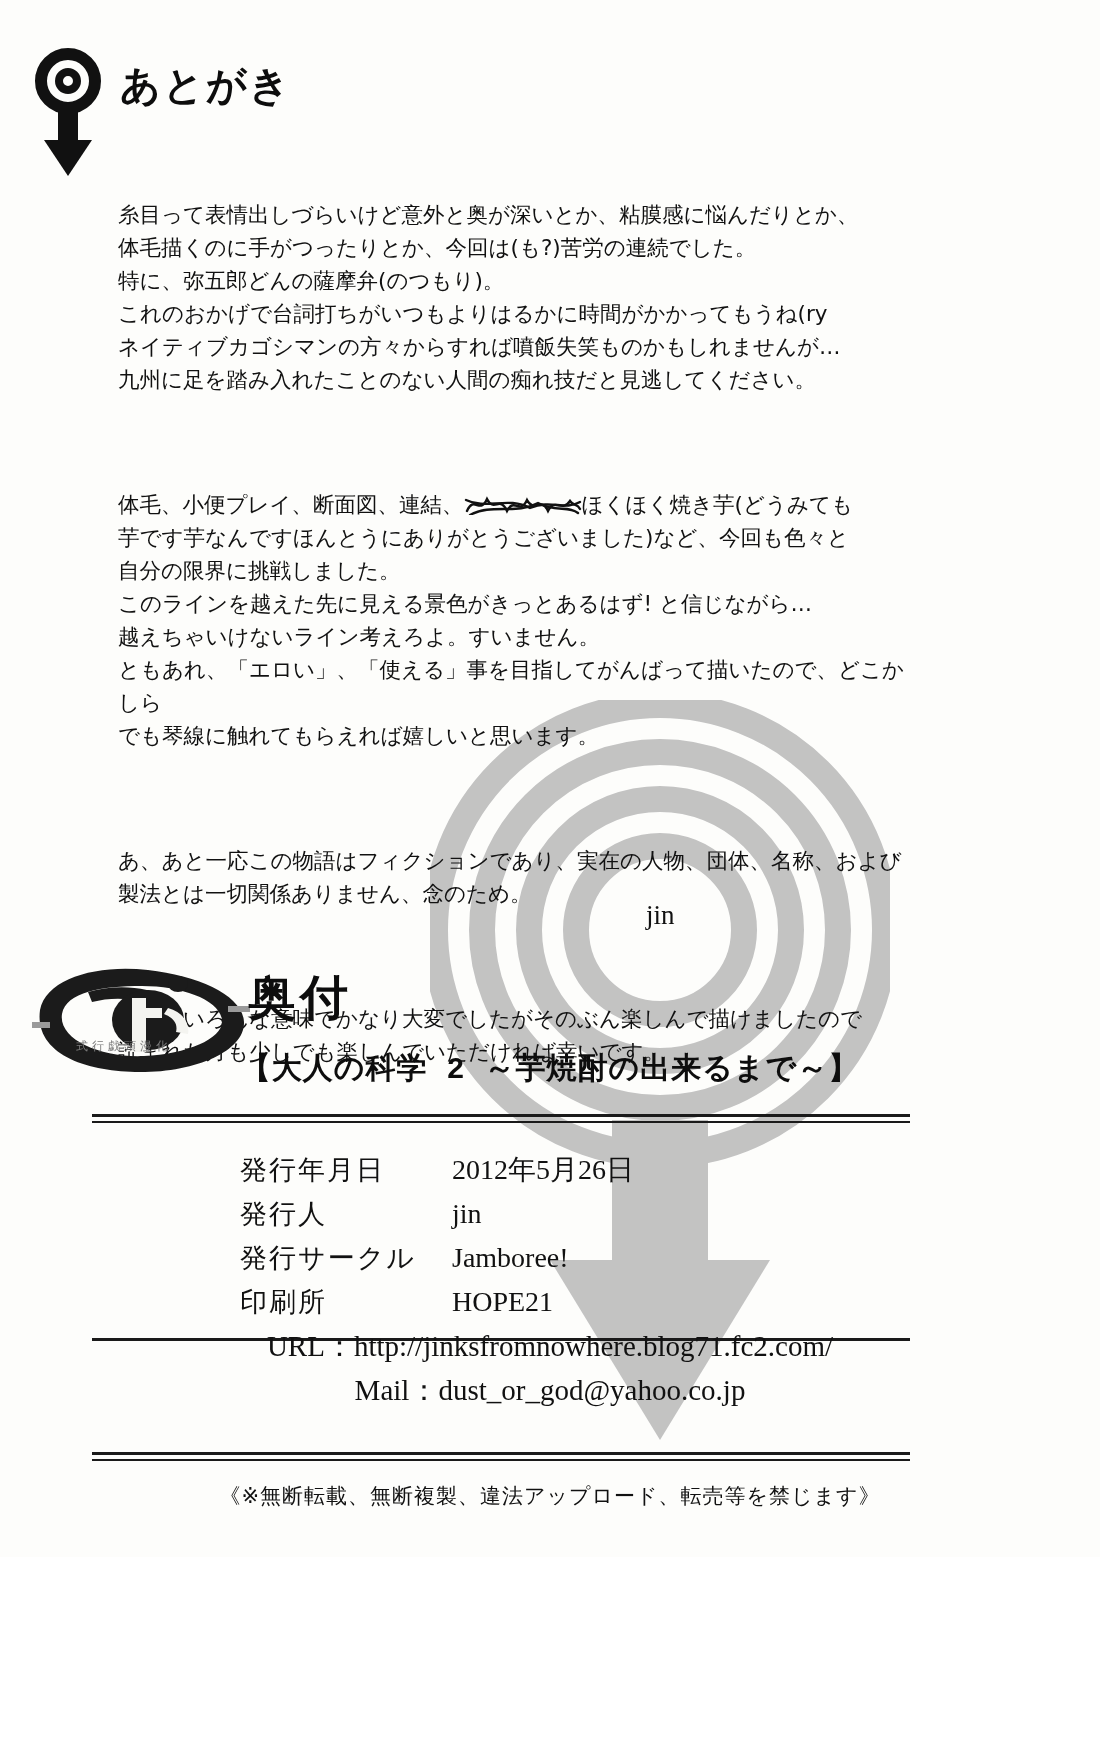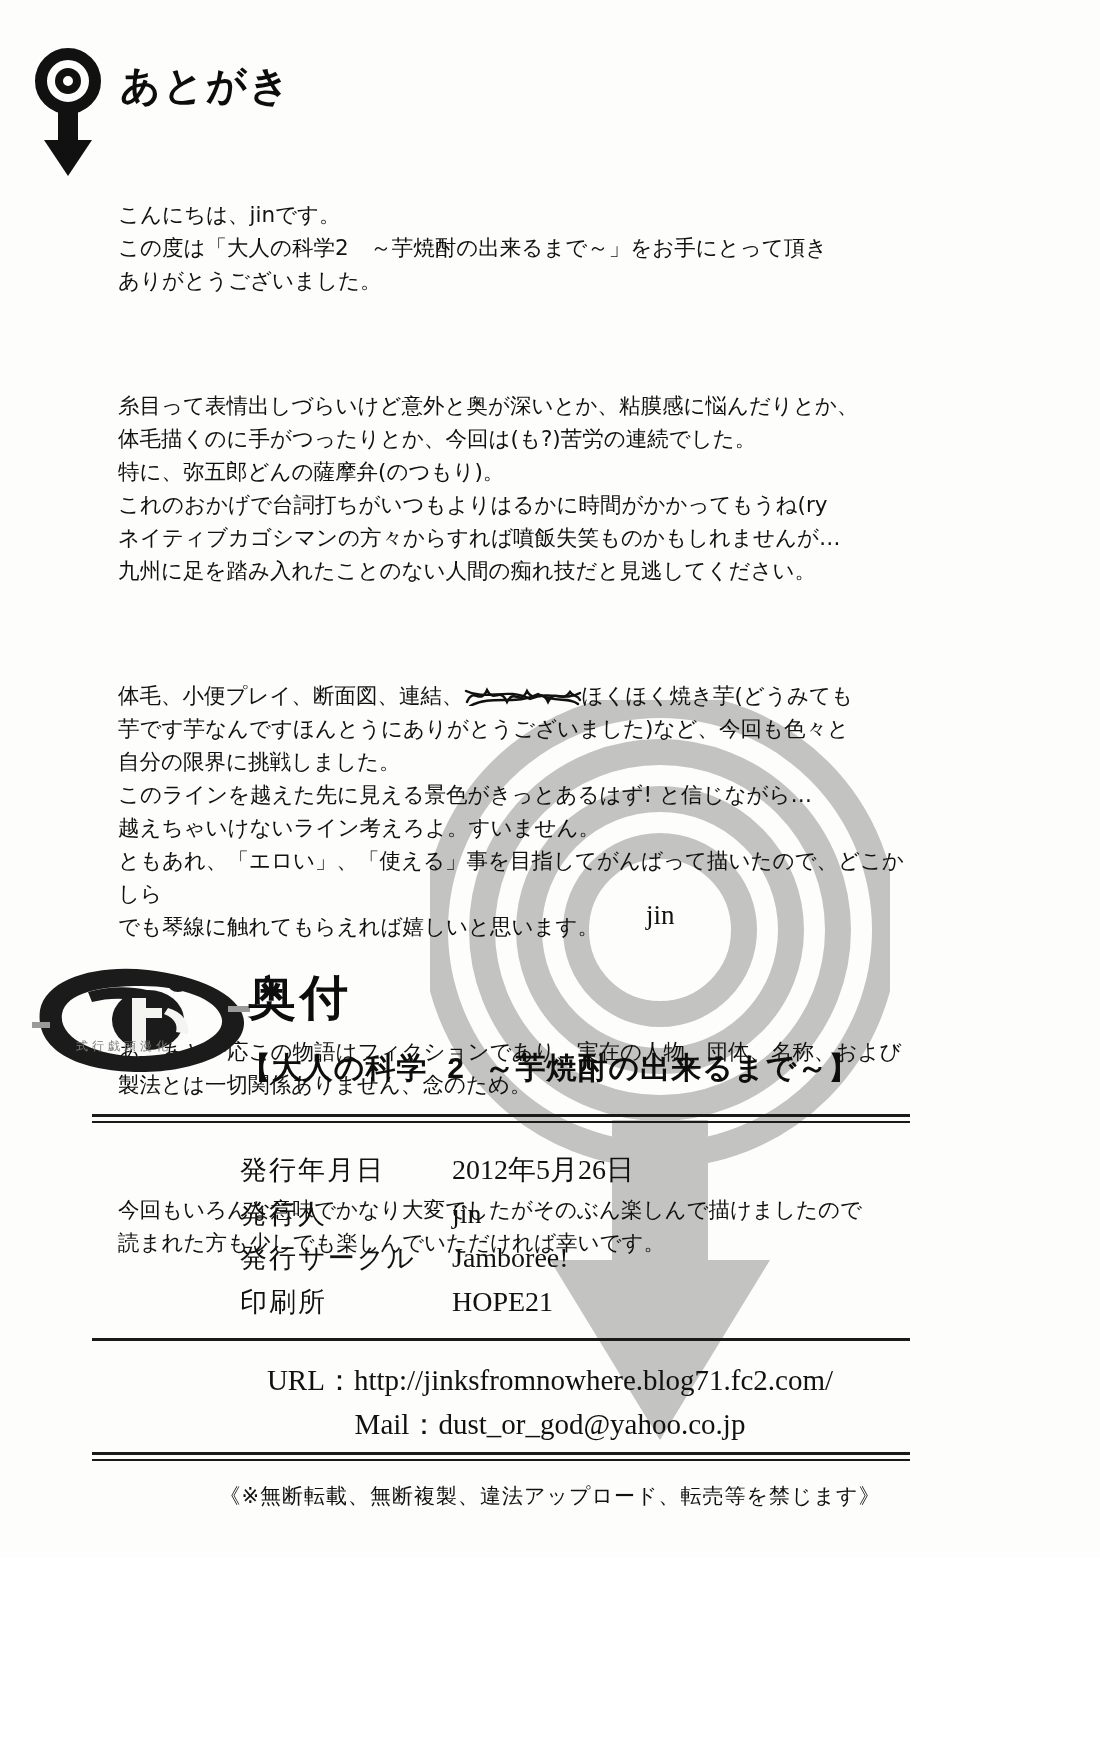--- a/index.html
+++ b/index.html
@@ -148,21 +148,21 @@
     line-height: 44px;
     border-collapse: collapse;
   }
   .info-table td { padding: 0; vertical-align: top; }
   .info-table td.label { width: 212px; letter-spacing: 2px; }
   .info-table td.value { font-family: "Liberation Serif", serif; font-size: 28px; }
 
   .contact {
     position: absolute;
     left: 0;
-    top: 1358px;
+    top: 1324px;
     width: 1100px;
     text-align: center;
     font-family: "Liberation Serif", serif;
     font-size: 29px;
     line-height: 44px;
     color: #111;
   }
 
   .notice {
     position: absolute;
@@ -206,23 +206,20 @@
         <circle cx="46" cy="33" r="27" fill="none" stroke="#111" stroke-width="12"></circle>
         <circle cx="46" cy="33" r="9" fill="none" stroke="#111" stroke-width="8"></circle>
         <rect x="36" y="60" width="20" height="40" fill="#111"></rect>
         <polygon points="22,92 70,92 46,128" fill="#111"></polygon>
       </svg>
     </div>
 
     <div class="atogaki-title">あとがき</div>
 
     <div class="body-text">
-      <p class="para">こんにちは、jinです。
-この度は「大人の科学2　～芋焼酎の出来るまで～」をお手にとって頂き
-ありがとうございました。</p>
       <p class="para">糸目って表情出しづらいけど意外と奥が深いとか、粘膜感に悩んだりとか、
 体毛描くのに手がつったりとか、今回は(も?)苦労の連続でした。
 特に、弥五郎どんの薩摩弁(のつもり)。
 これのおかげで台詞打ちがいつもよりはるかに時間がかかってもうね(ry
 ネイティブカゴシマンの方々からすれば噴飯失笑ものかもしれませんが…
 九州に足を踏み入れたことのない人間の痴れ技だと見逃してください。</p>
       <p class="para"><span>体毛、小便プレイ、断面図、連結、<span class="scribble"><svg width="118" height="28" viewBox="0 0 118 28" xmlns="http://www.w3.org/2000/svg">
                 <g stroke="#111" stroke-width="2.4" fill="none" stroke-linecap="round">
                   <path d="M3,20 C10,4 16,24 23,8 C30,22 36,4 43,20 C50,6 56,24 63,9 C70,22 77,5 84,20 C91,6 98,22 106,10 C110,16 113,12 116,18"></path>
                   <path d="M2,9 C22,19 44,5 66,17 C88,8 100,20 116,11"></path>

